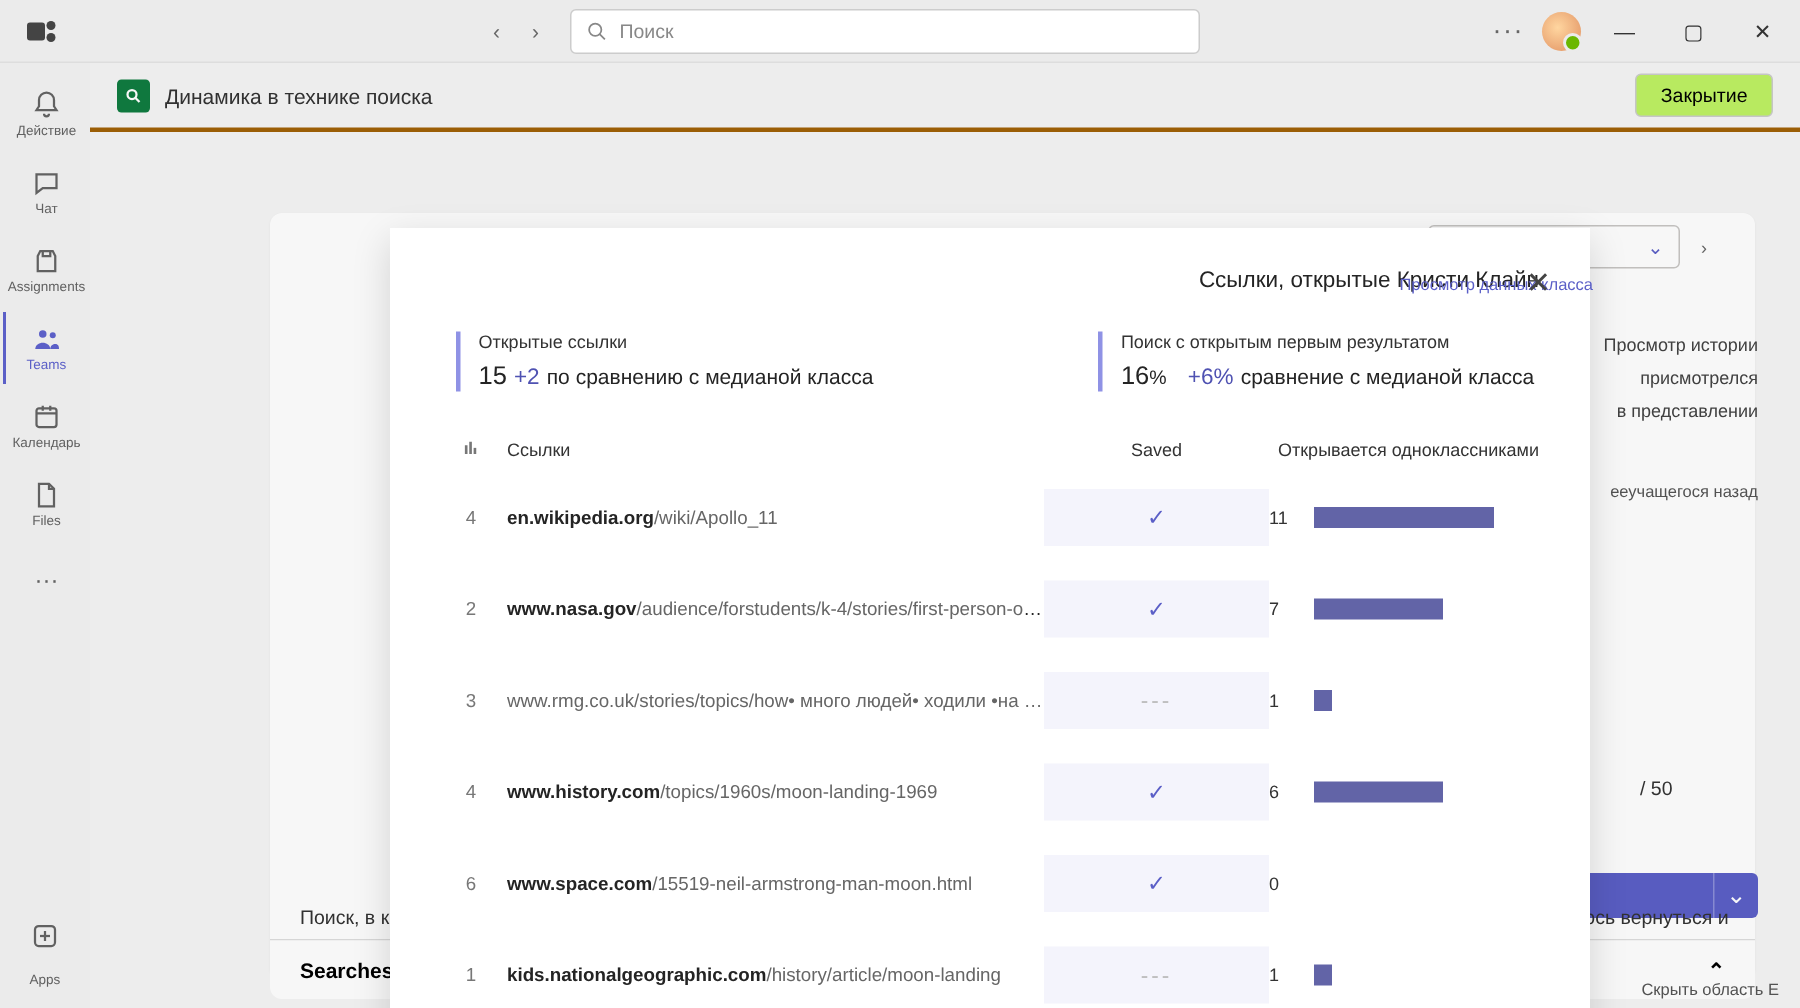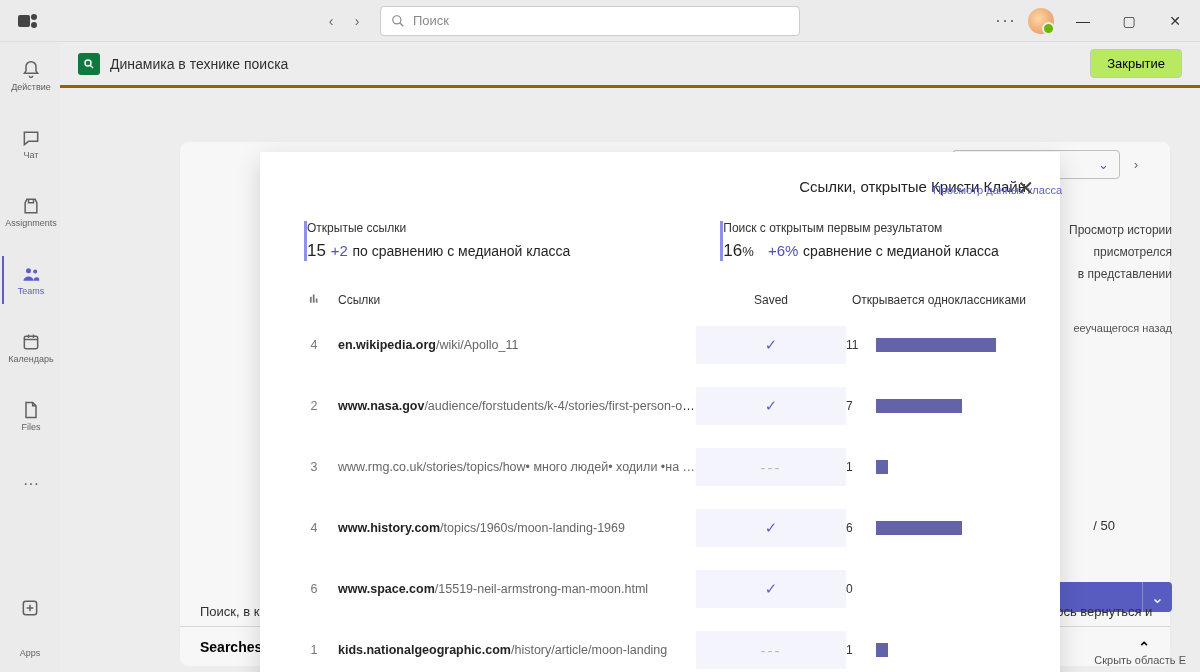--- a/index.html
+++ b/index.html
@@ -11,21 +11,21 @@
   .titlebar .nav-arrows { display: flex; gap: 4px; margin-right: 12px; }
   .titlebar .nav-arrows span { width: 22px; height: 22px; display: flex; align-items: center; justify-content: center; color: #666; cursor: default; font-size: 14px; }
   .titlebar .search-box { flex: 0 0 420px; height: 30px; background: #fff; border: 1px solid #ccc; border-radius: 4px; display: flex; align-items: center; padding: 0 10px; gap: 8px; color: #888; font-size: 13px; }
   .titlebar .right { margin-left: auto; display: flex; align-items: center; gap: 12px; }
   .titlebar .ellipsis { color: #666; font-size: 18px; letter-spacing: 1px; cursor: pointer; }
   .titlebar .avatar { width: 26px; height: 26px; border-radius: 50%; background: radial-gradient(circle at 40% 40%, #ffd6a0, #e08f5f); position: relative; }
   .titlebar .avatar::after { content:''; position:absolute; bottom:-1px; right:-1px; width:9px; height:9px; background:#6bb700; border:2px solid #ebebeb; border-radius:50%; }
   .titlebar .wbtn { width: 34px; height: 34px; display:flex; align-items:center; justify-content:center; font-size:14px; color:#333; cursor:pointer; }
 
   
-  .app-rail { position: absolute; left: 0; top: 42px; bottom: 0; width: 60px; background: #ebebeb; display: flex; flex-direction: column; align-items: center; padding-top: 10px; gap: 20px; }
+  .app-rail { position: absolute; left: 0; top: 42px; bottom: 0; width: 60px; background: #ebebeb; display: flex; flex-direction: column; align-items: center; padding-top: 10px; gap: 4px; }
   .rail-item { width: 56px; height: 48px; display:flex; flex-direction:column; align-items:center; justify-content:center; font-size:9px; color:#616161; gap:2px; cursor:pointer; border-left: 2px solid transparent; }
   .rail-item.active { color:#5b5fc7; border-left:2px solid #5b5fc7; }
   .rail-item svg { width:20px; height:20px; }
   .rail-spacer { flex:1; }
   .rail-bottom { width:56px; height:48px; display:flex; align-items:center; justify-content:center; color:#616161; cursor:pointer; }
 
   
   .content { position:absolute; left:60px; right:0; top:42px; bottom:0; background:#f5f5f5; }
   .tab-header { height:46px; background:#f5f5f5; border-bottom:3px solid #a16207; display:flex; align-items:center; padding:0 18px; }
   .tab-icon { width:22px; height:22px; background:#107c41; border-radius:3px; margin-right:10px; display:flex; align-items:center; justify-content:center; color:#fff; font-size:12px; }
@@ -45,21 +45,21 @@
   .overlay { position:absolute; inset:0; background:rgba(0,0,0,0.03); }
 
   
   .modal { position:absolute; left:200px; top:110px; width:800px; background:#fff; box-shadow:0 8px 24px rgba(0,0,0,0.15); padding:26px 34px 12px 34px; }
   .modal-header { display:flex; align-items:baseline; margin-bottom:26px; position:relative; }
   .modal-title { font-size:15px; color:#242424; margin-left:auto; }
   .modal-subtitle-link { font-size:11px; color:#5b5fc7; position:absolute; right:-36px; top:6px; }
   .modal-close { position:absolute; right:-8px; top:-2px; font-size:20px; color:#444; cursor:pointer; }
 
   .metrics { display:flex; gap:150px; margin-bottom:24px; padding-left:10px; }
-  .metric { border-left:3px solid #8f92e5; }
+  .metric { border-left:3px solid #8f92e5; padding-left:12px; }
   .metric-label { font-size:12px; color:#333; margin-bottom:6px; }
   .metric-value { font-size:17px; color:#242424; }
   .metric-value .delta { color:#4f52b2; font-size:15px; }
   .metric-value .sub { font-size:14px; font-weight:normal; }
   .metric-value .pct { font-size:13px; }
 
   
   .tbl { width:100%; }
   .tbl-head { display:flex; align-items:center; font-size:12px; color:#333; padding:6px 0; }
   .col-idx { width:40px; text-align:center; color:#777; }

